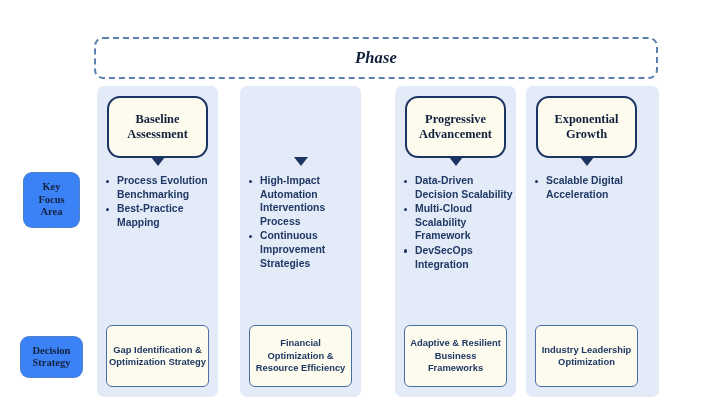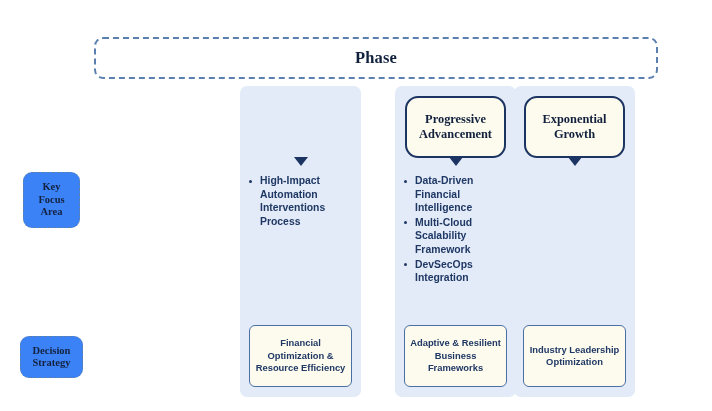--- a/index.html
+++ b/index.html
@@ -68,35 +68,36 @@
     display: flex;
     align-items: center;
     justify-content: center;
   }
   #phase-header .title {
     font-family: "Liberation Serif", serif;
     font-weight: bold;
     font-size: 16.5px;
     color: #11203c;
     letter-spacing: .2px;
+    font-style: italic;
   }
 
   
   .column {
     position: absolute;
     top: 86px;
     width: 121px;
     height: 311px;
     background: #e3ebf8;
     border-radius: 7px;
   }
   #column-0 { left: 97px; }
   #column-1 { left: 240px; }
   #column-2 { left: 395px; }
-  #column-3 { left: 514px; }
+  #column-3 { left: 526px; padding-left: 12px; }
 
   
   .phase-box {
     position: absolute;
     left: 10px;
     top: 10px;
     width: 101px;
     height: 62px;
     background: #fdfbee;
     border: 2.6px solid #1c3461;
@@ -197,49 +198,66 @@
         <span>Area</span>
       </div>
     </div>
   <div id="row-label-outcome" class="row-label">
       <div>
         <span>Decision</span>
         <span>Strategy</span>
       </div>
     </div>
 
+  <div id="column-0" class="column">
+    <div class="phase-box">
+      <div class="phase-title">Baseline<br>Assessment</div>
+    </div>
+    <div class="phase-pointer"></div>
+    <ul class="bullets">
+        <li>Process Evolution Benchmarking</li>
+        <li>Best-Practice Mapping</li>
+      </ul>
+    <div class="outcome-box">
+      <div class="outcome-text">Gap Identification &amp; Optimization Strategy</div>
+    </div>
+  </div>
 
   <div id="column-1" class="column">
     <div class="phase-pointer"></div>
     <ul class="bullets">
         <li>High-Impact Automation Interventions Process</li>
+        <li>Continuous Improvement Strategies</li>
       </ul>
     <div class="outcome-box">
       <div class="outcome-text">Financial Optimization &amp; Resource Efficiency</div>
     </div>
   </div>
 
   <div id="column-2" class="column">
     <div class="phase-box">
       <div class="phase-title">Progressive<br>Advancement</div>
     </div>
     <div class="phase-pointer"></div>
     <ul class="bullets">
-        <li>Data-Driven Financial Intelligence</li>
+        <li>Data-Driven Decision Scalability</li>
         <li>Multi-Cloud Scalability Framework</li>
         <li>DevSecOps Integration</li>
       </ul>
     <div class="outcome-box">
       <div class="outcome-text">Adaptive &amp; Resilient Business Frameworks</div>
     </div>
   </div>
 
   <div id="column-3" class="column">
     <div class="phase-box">
       <div class="phase-title">Exponential<br>Growth</div>
     </div>
     <div class="phase-pointer"></div>
+    <ul class="bullets">
+        <li>Scalable Digital Acceleration</li>
+      </ul>
     <div class="outcome-box">
       <div class="outcome-text">Industry Leadership Optimization</div>
     </div>
   </div>
 
 </div>
 
 </body></html>

